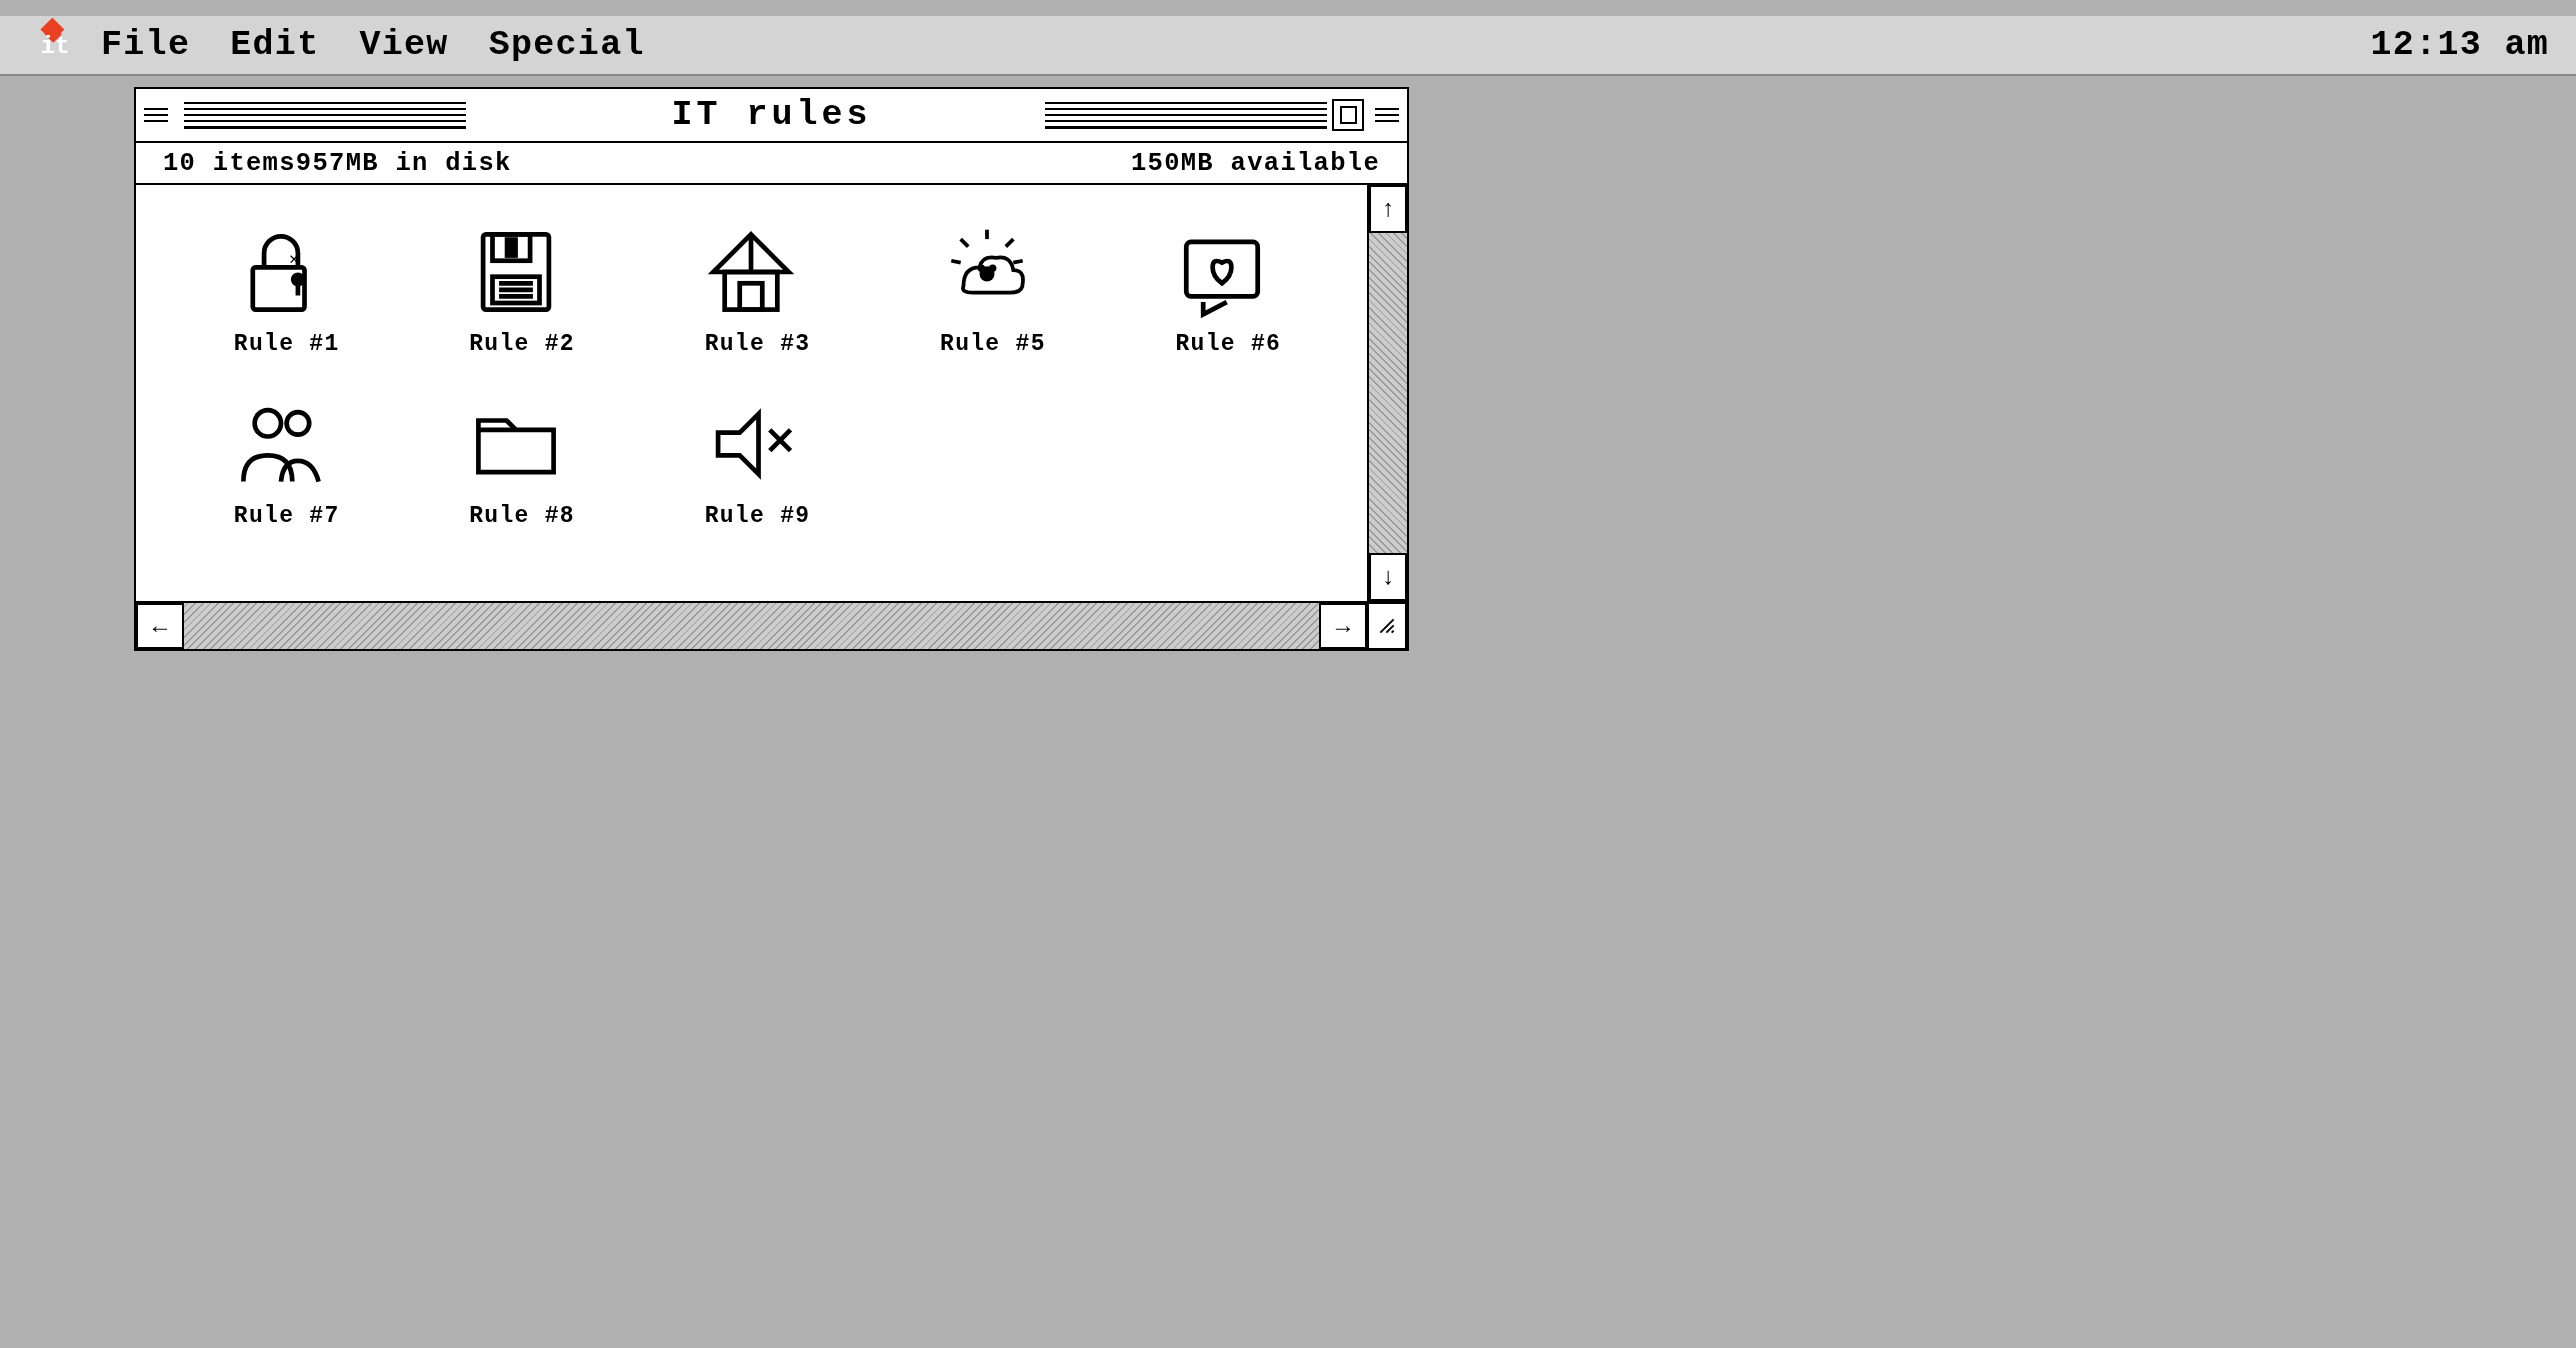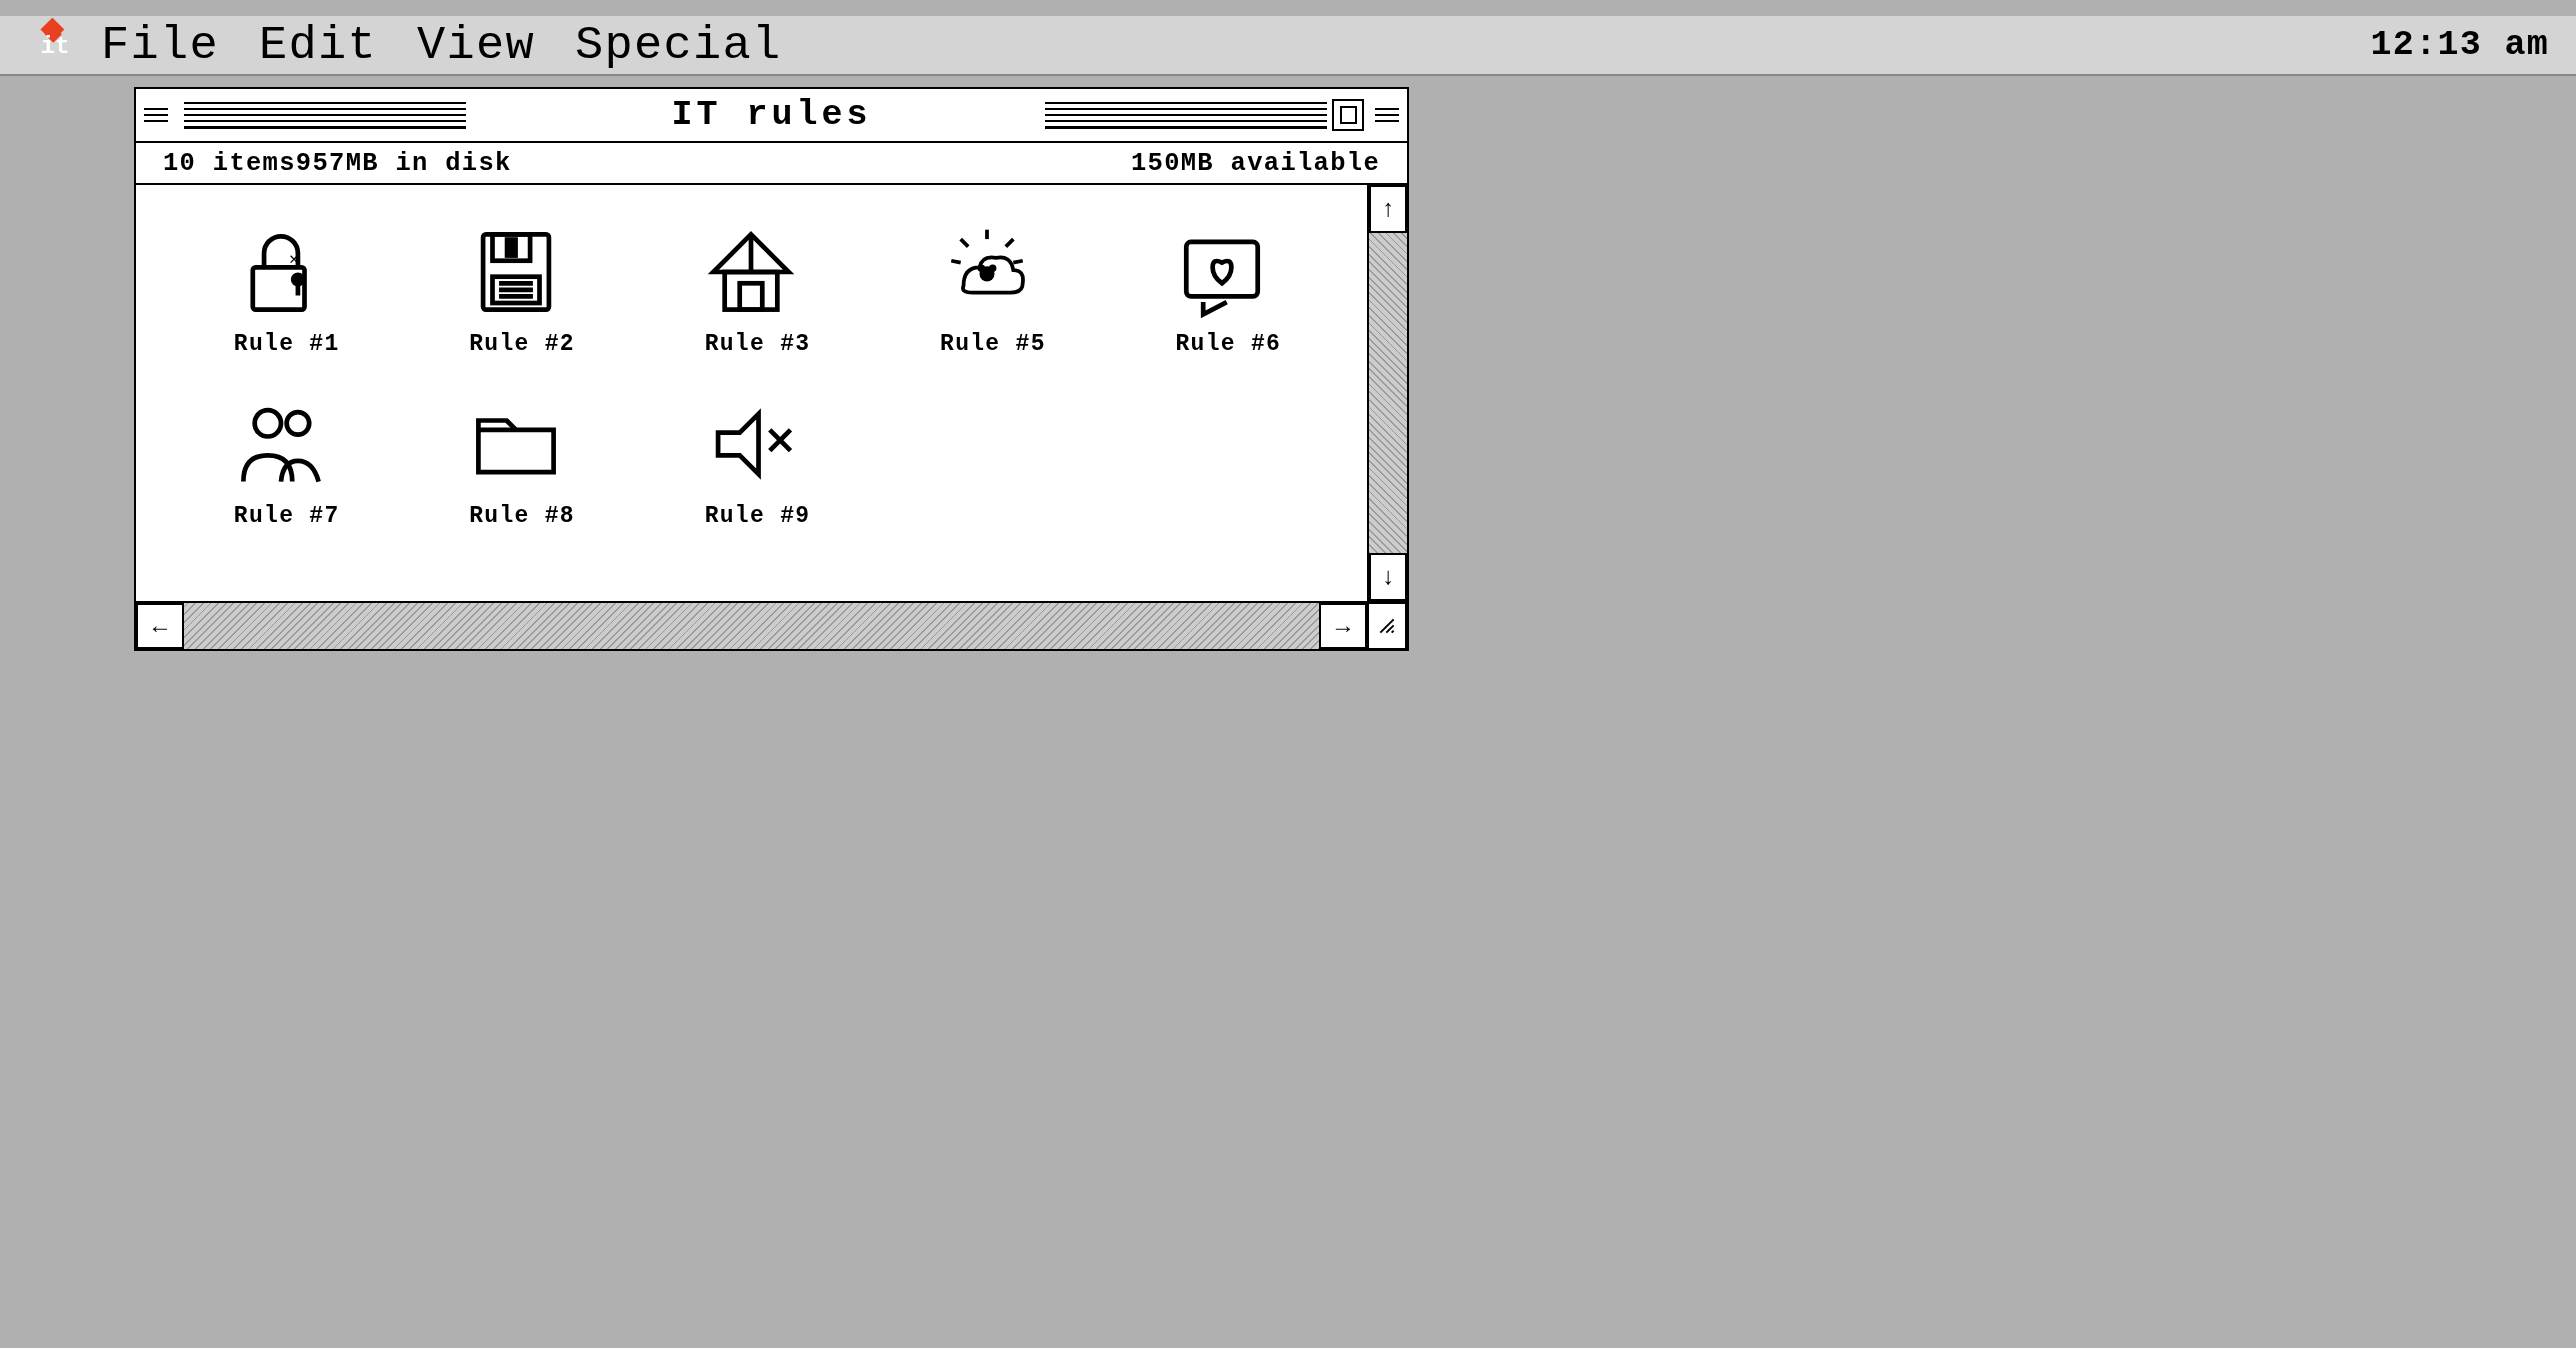--- a/index.html
+++ b/index.html
@@ -35,22 +35,22 @@
       flex-shrink: 0;
     }
 
     .menubar-items {
       display: flex;
       gap: 40px;
       flex: 1;
     }
 
     .menubar-item {
-      font-size: 47px;
-      font-weight: normal;
+      font-size: 35px;
+      font-weight: bold;
       color: #000;
       letter-spacing: 1.3px;
       cursor: pointer;
     }
 
     .menubar-time {
       font-size: 35px;
       font-weight: bold;
       color: #000;
       letter-spacing: 1.3px;

